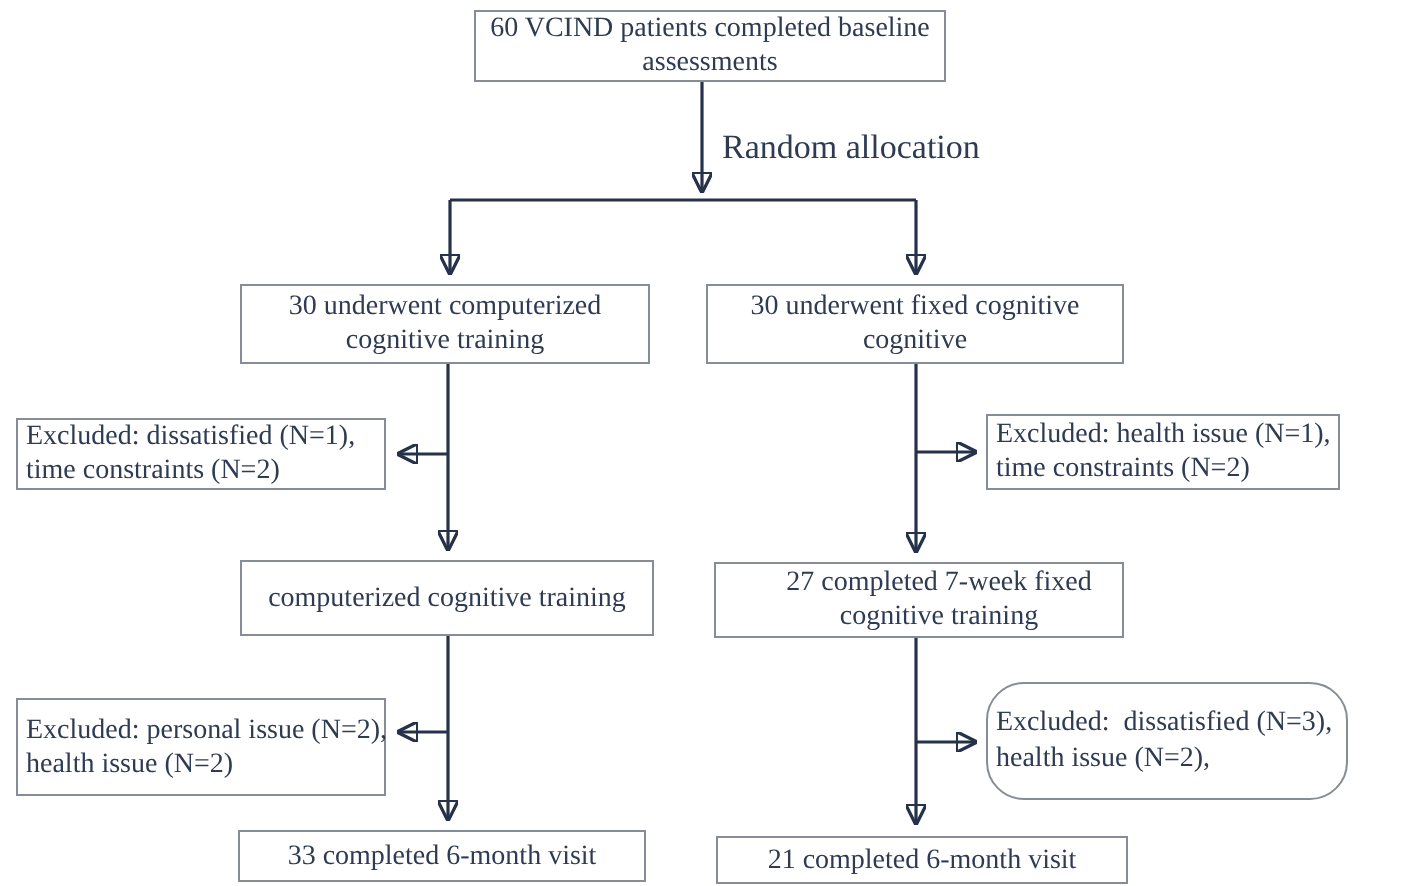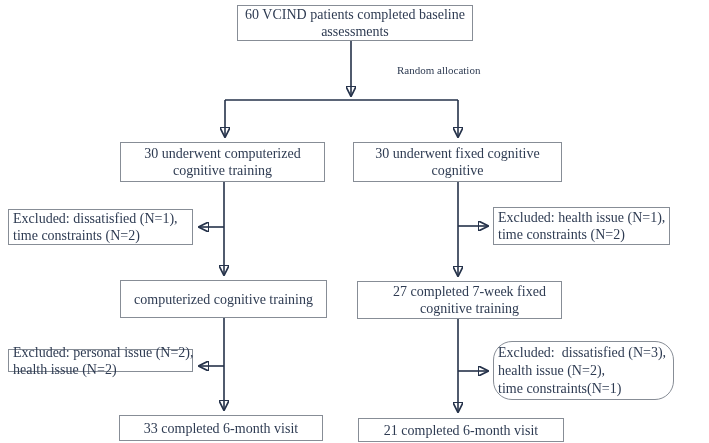--- a/index.html
+++ b/index.html
@@ -22,23 +22,22 @@
     display: flex;
     flex-direction: column;
     justify-content: center;
   }
   .bx.center { align-items: center; text-align: center; }
   .bx.left   { align-items: flex-start; text-align: left; padding-left: 4px; padding-right: 4px; }
   .ln { display: block; white-space: pre; }
   .excl3 { line-height: 18px; border-radius: 19px; }
   .flow-label {
     position: absolute;
-    font-size: 11px;
+    font-size: 17px;
     white-space: pre;
-    margin-left: 36px;
   }
   svg.arrows {
     position: absolute;
     left: 0; top: 0;
     width: 709px; height: 443px;
     pointer-events: none;
   }
   svg.arrows path, svg.arrows line {
     stroke: #25324a;
     stroke-width: 1.6;
@@ -99,29 +98,28 @@
 
   <div class="bx center" style="left:120px; top:280px; width:207px; height:38px;">
     <span class="ln">computerized cognitive training</span>
   </div>
 
   <div class="bx center" style="left:357px; top:281px; width:205px; height:38px;padding-left:20px;">
     <span class="ln">27 completed 7-week fixed</span>
     <span class="ln">cognitive training</span>
   </div>
 
-  <div class="bx left" style="left:8px; top:349px; width:185px; height:23px;">
+  <div class="bx left" style="left:8px; top:349px; width:185px; height:49px;">
     <span class="ln">Excluded: personal issue (N=2),</span>
     <span class="ln">health issue (N=2)</span>
   </div>
 
   <div class="bx left excl3" style="left:493px; top:341px; width:181px; height:59px;">
     <span class="ln">Excluded:  dissatisfied (N=3),</span>
     <span class="ln">health issue (N=2),</span>
-    <span class="ln">time constraints(N=1)</span>
   </div>
 
   <div class="bx center" style="left:119px; top:415px; width:204px; height:26px;">
     <span class="ln">33 completed 6-month visit</span>
   </div>
 
   <div class="bx center" style="left:358px; top:418px; width:206px; height:24px;">
     <span class="ln">21 completed 6-month visit</span>
   </div>
 

